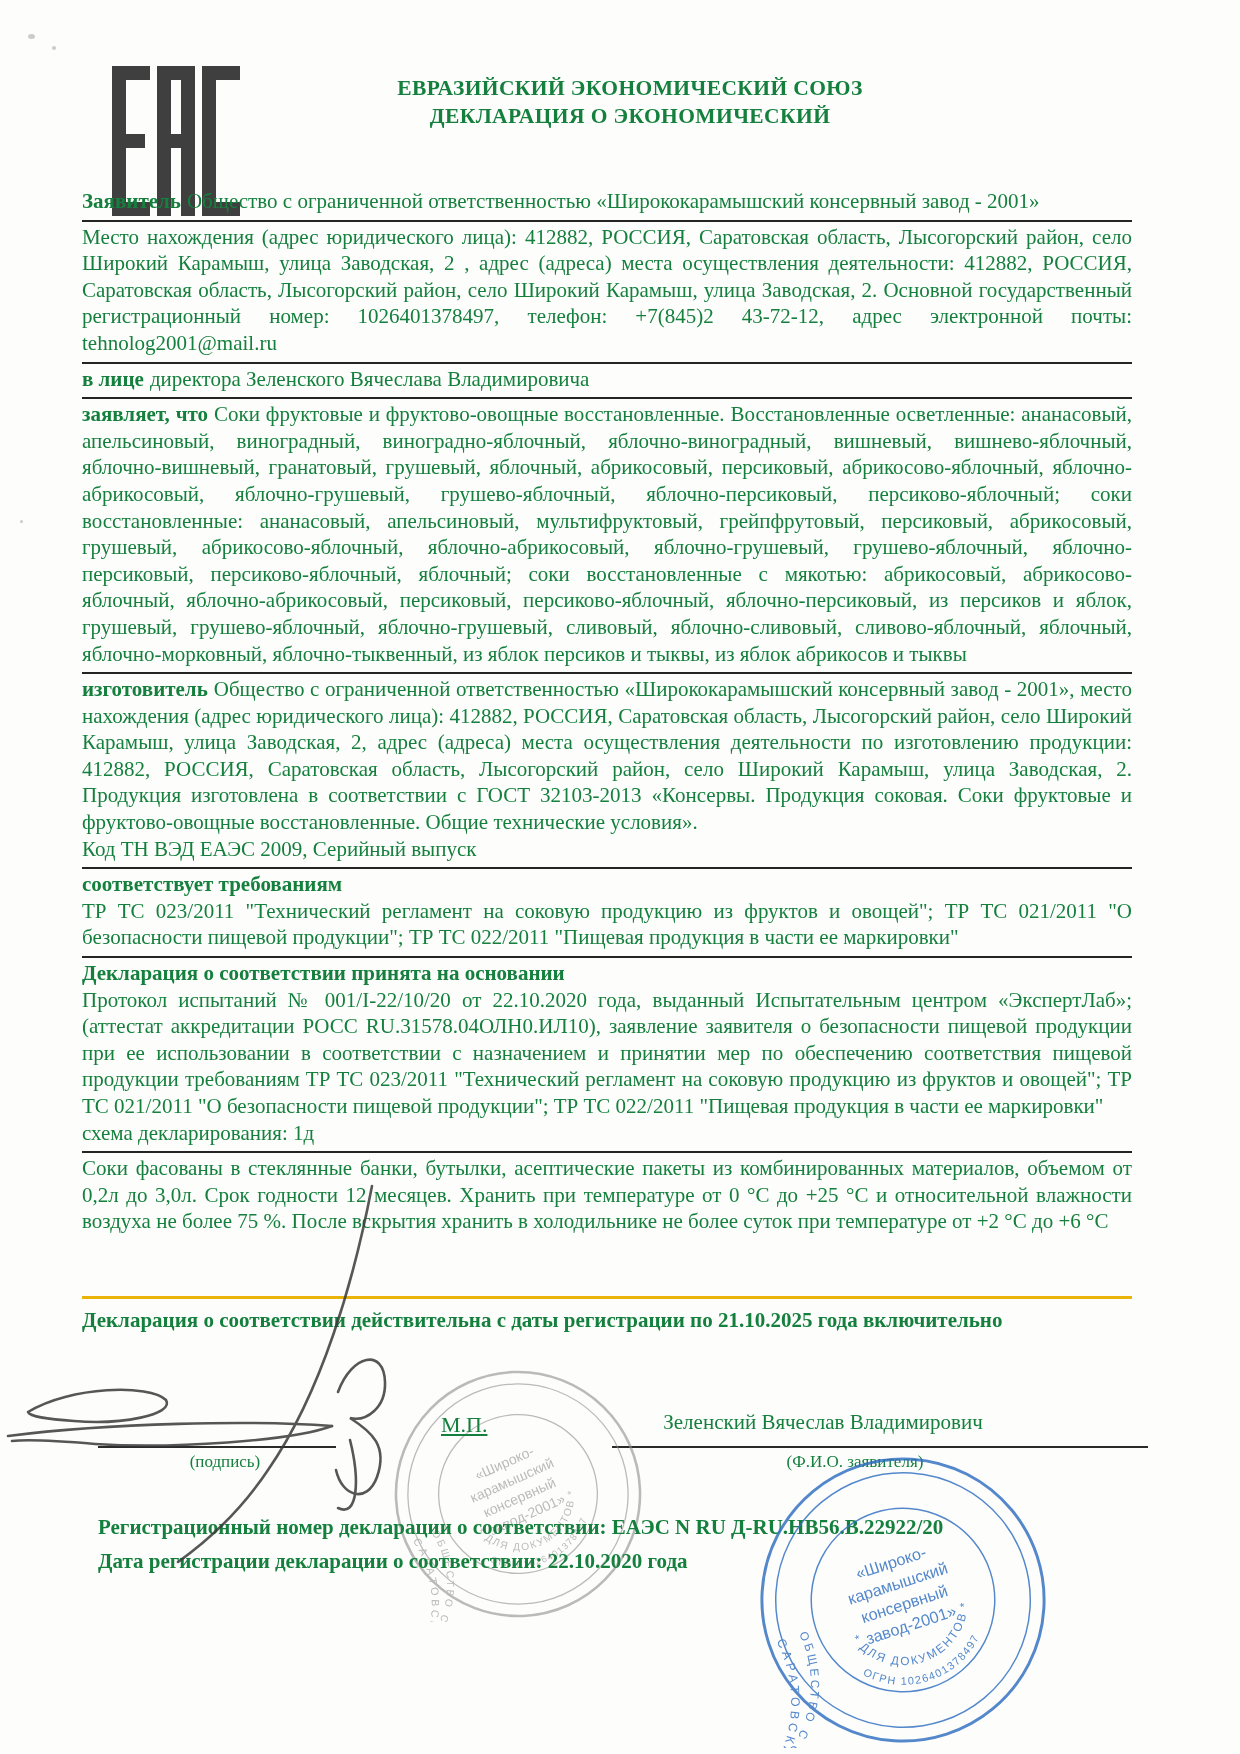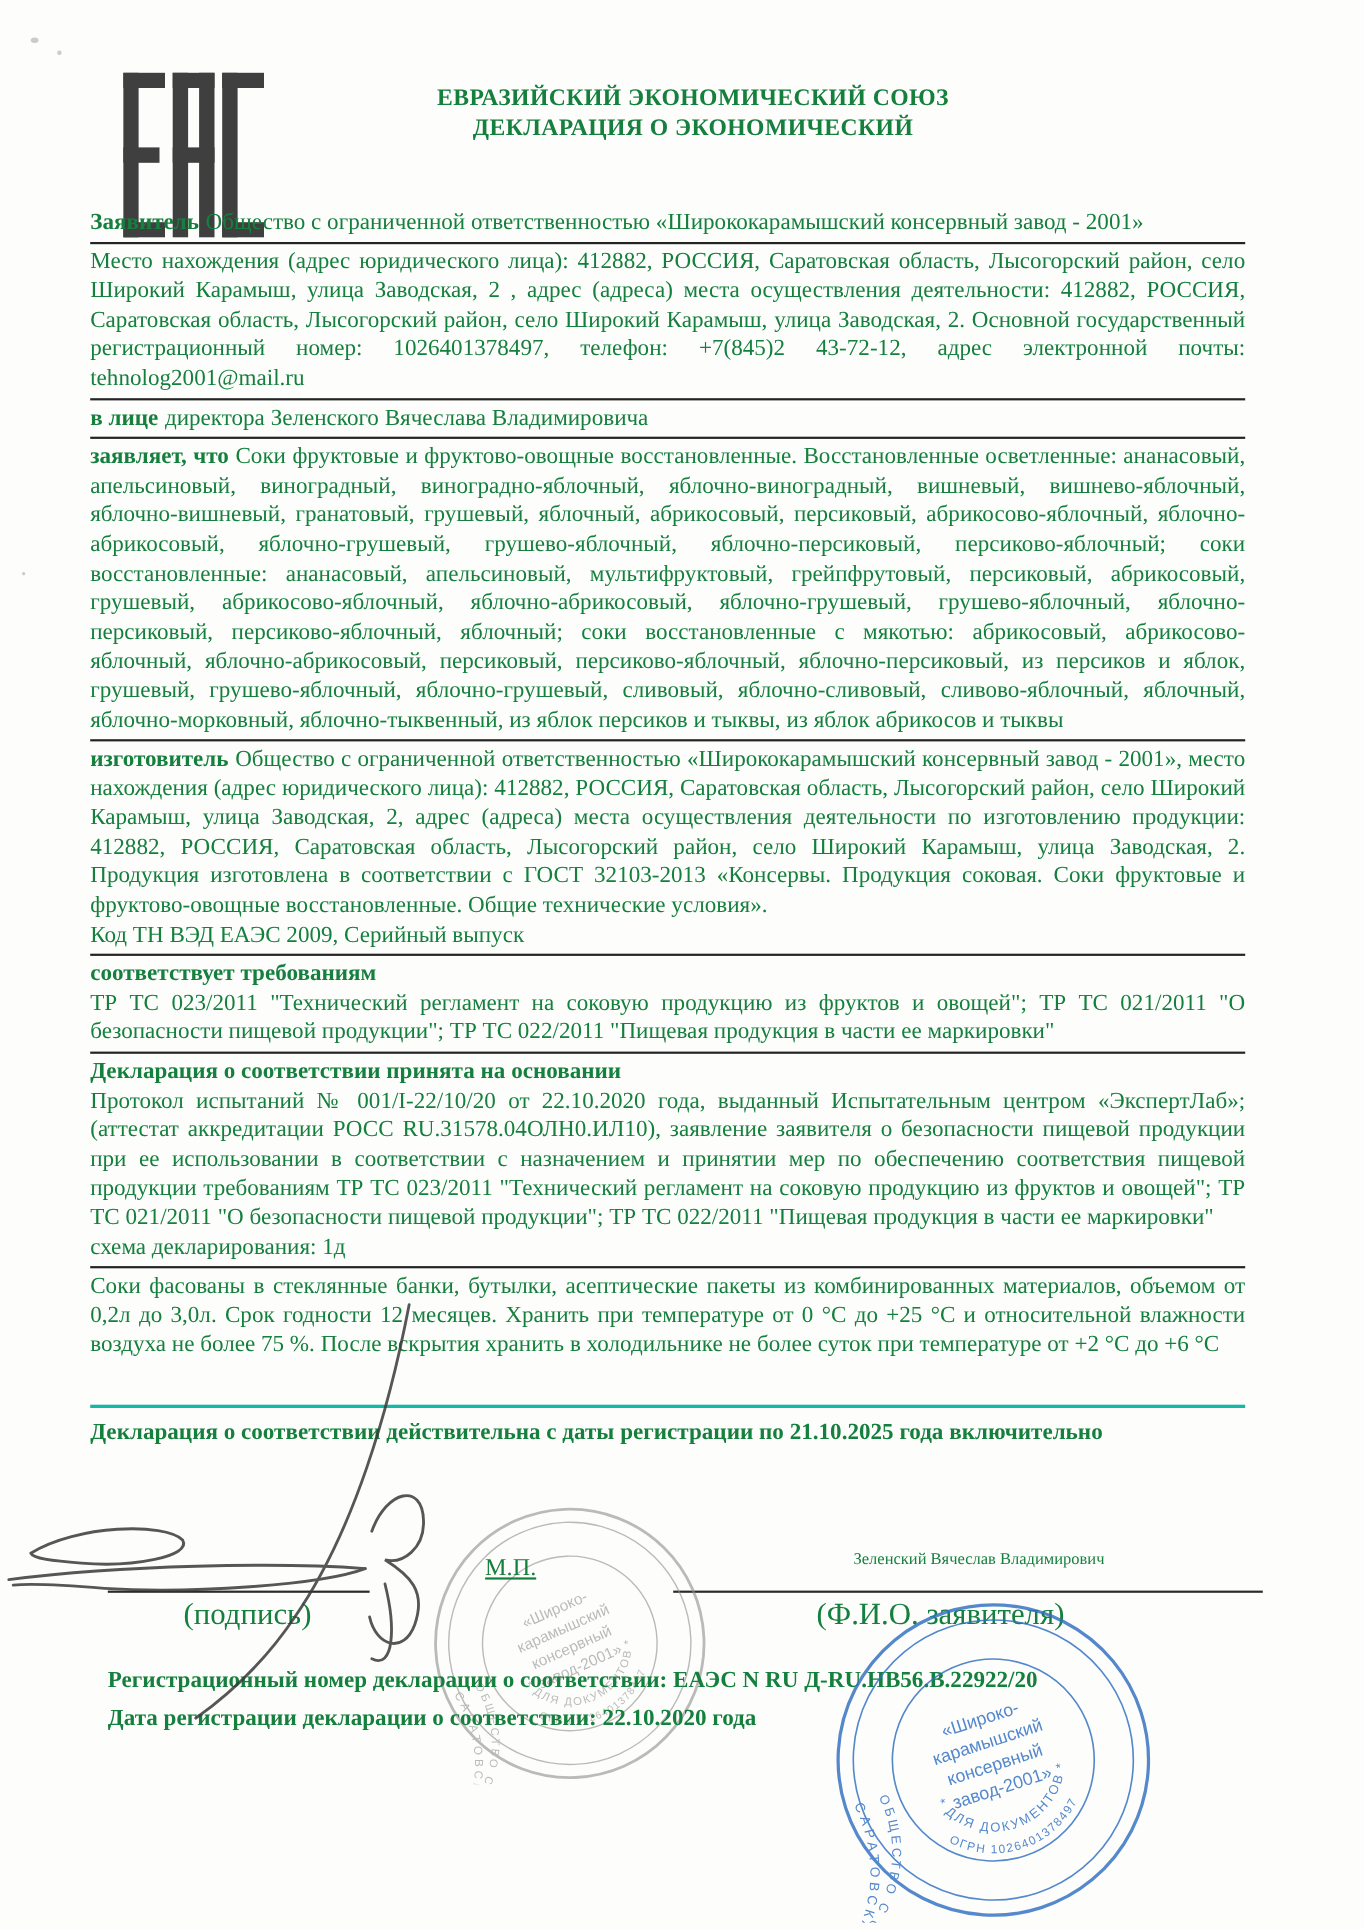--- a/index.html
+++ b/index.html
@@ -15,26 +15,26 @@
     position:absolute;left:290px;top:74px;width:680px;text-align:center;
     font-weight:bold;font-size:21.5px;line-height:28px;letter-spacing:.4px;
   }
   
   .doc-body{position:absolute;left:82px;top:186px;width:1050px;font-size:21px;line-height:26.6px;}
   .block{border-bottom:2px solid #242424;padding:2px 0 5px;}
   .block.no-rule{border-bottom:none;}
   .just{text-align:justify;}
   b.lead{margin-right:6px;}
   .lbl{font-weight:bold;}
-  .validity{border-top:3px solid #14b8a6;padding-top:8px;font-weight:bold;margin-top:37px;}
+  .validity{border-top:3px solid #eab308;padding-top:8px;font-weight:bold;margin-top:56px;}
   
   .sig-line{position:absolute;border-top:2px solid #2b2b2b;height:0;}
-  .sig-caption{position:absolute;font-size:28px;text-align:center;}
+  .sig-caption{position:absolute;font-size:17px;text-align:center;}
   .mp-label{position:absolute;left:441px;top:1412px;font-size:22px;z-index:6;text-decoration:underline;}
-  .fio-name{position:absolute;left:675px;top:1410px;width:430px;text-align:center;font-size:15px;z-index:6;}
+  .fio-name{position:absolute;left:608px;top:1410px;width:430px;text-align:center;font-size:21px;z-index:6;}
   .sig-svg{position:absolute;left:0;top:1140px;width:520px;height:480px;z-index:5;pointer-events:none;}
   
   .footer{position:absolute;left:98px;top:1510px;font-weight:bold;font-size:21px;line-height:34px;z-index:4;}
   
   .stamp{position:absolute;pointer-events:none;}
   .stamp text{font-family:"Liberation Sans","DejaVu Sans",sans-serif;}
   .stamp-gray{left:390px;top:1366px;width:256px;height:256px;opacity:.60;z-index:3;}
   .stamp-blue{left:755px;top:1452px;width:296px;height:296px;opacity:.82;z-index:5;}
   .speck{position:absolute;background:#9a9a9a;border-radius:50%;opacity:.5;}
 </style>

